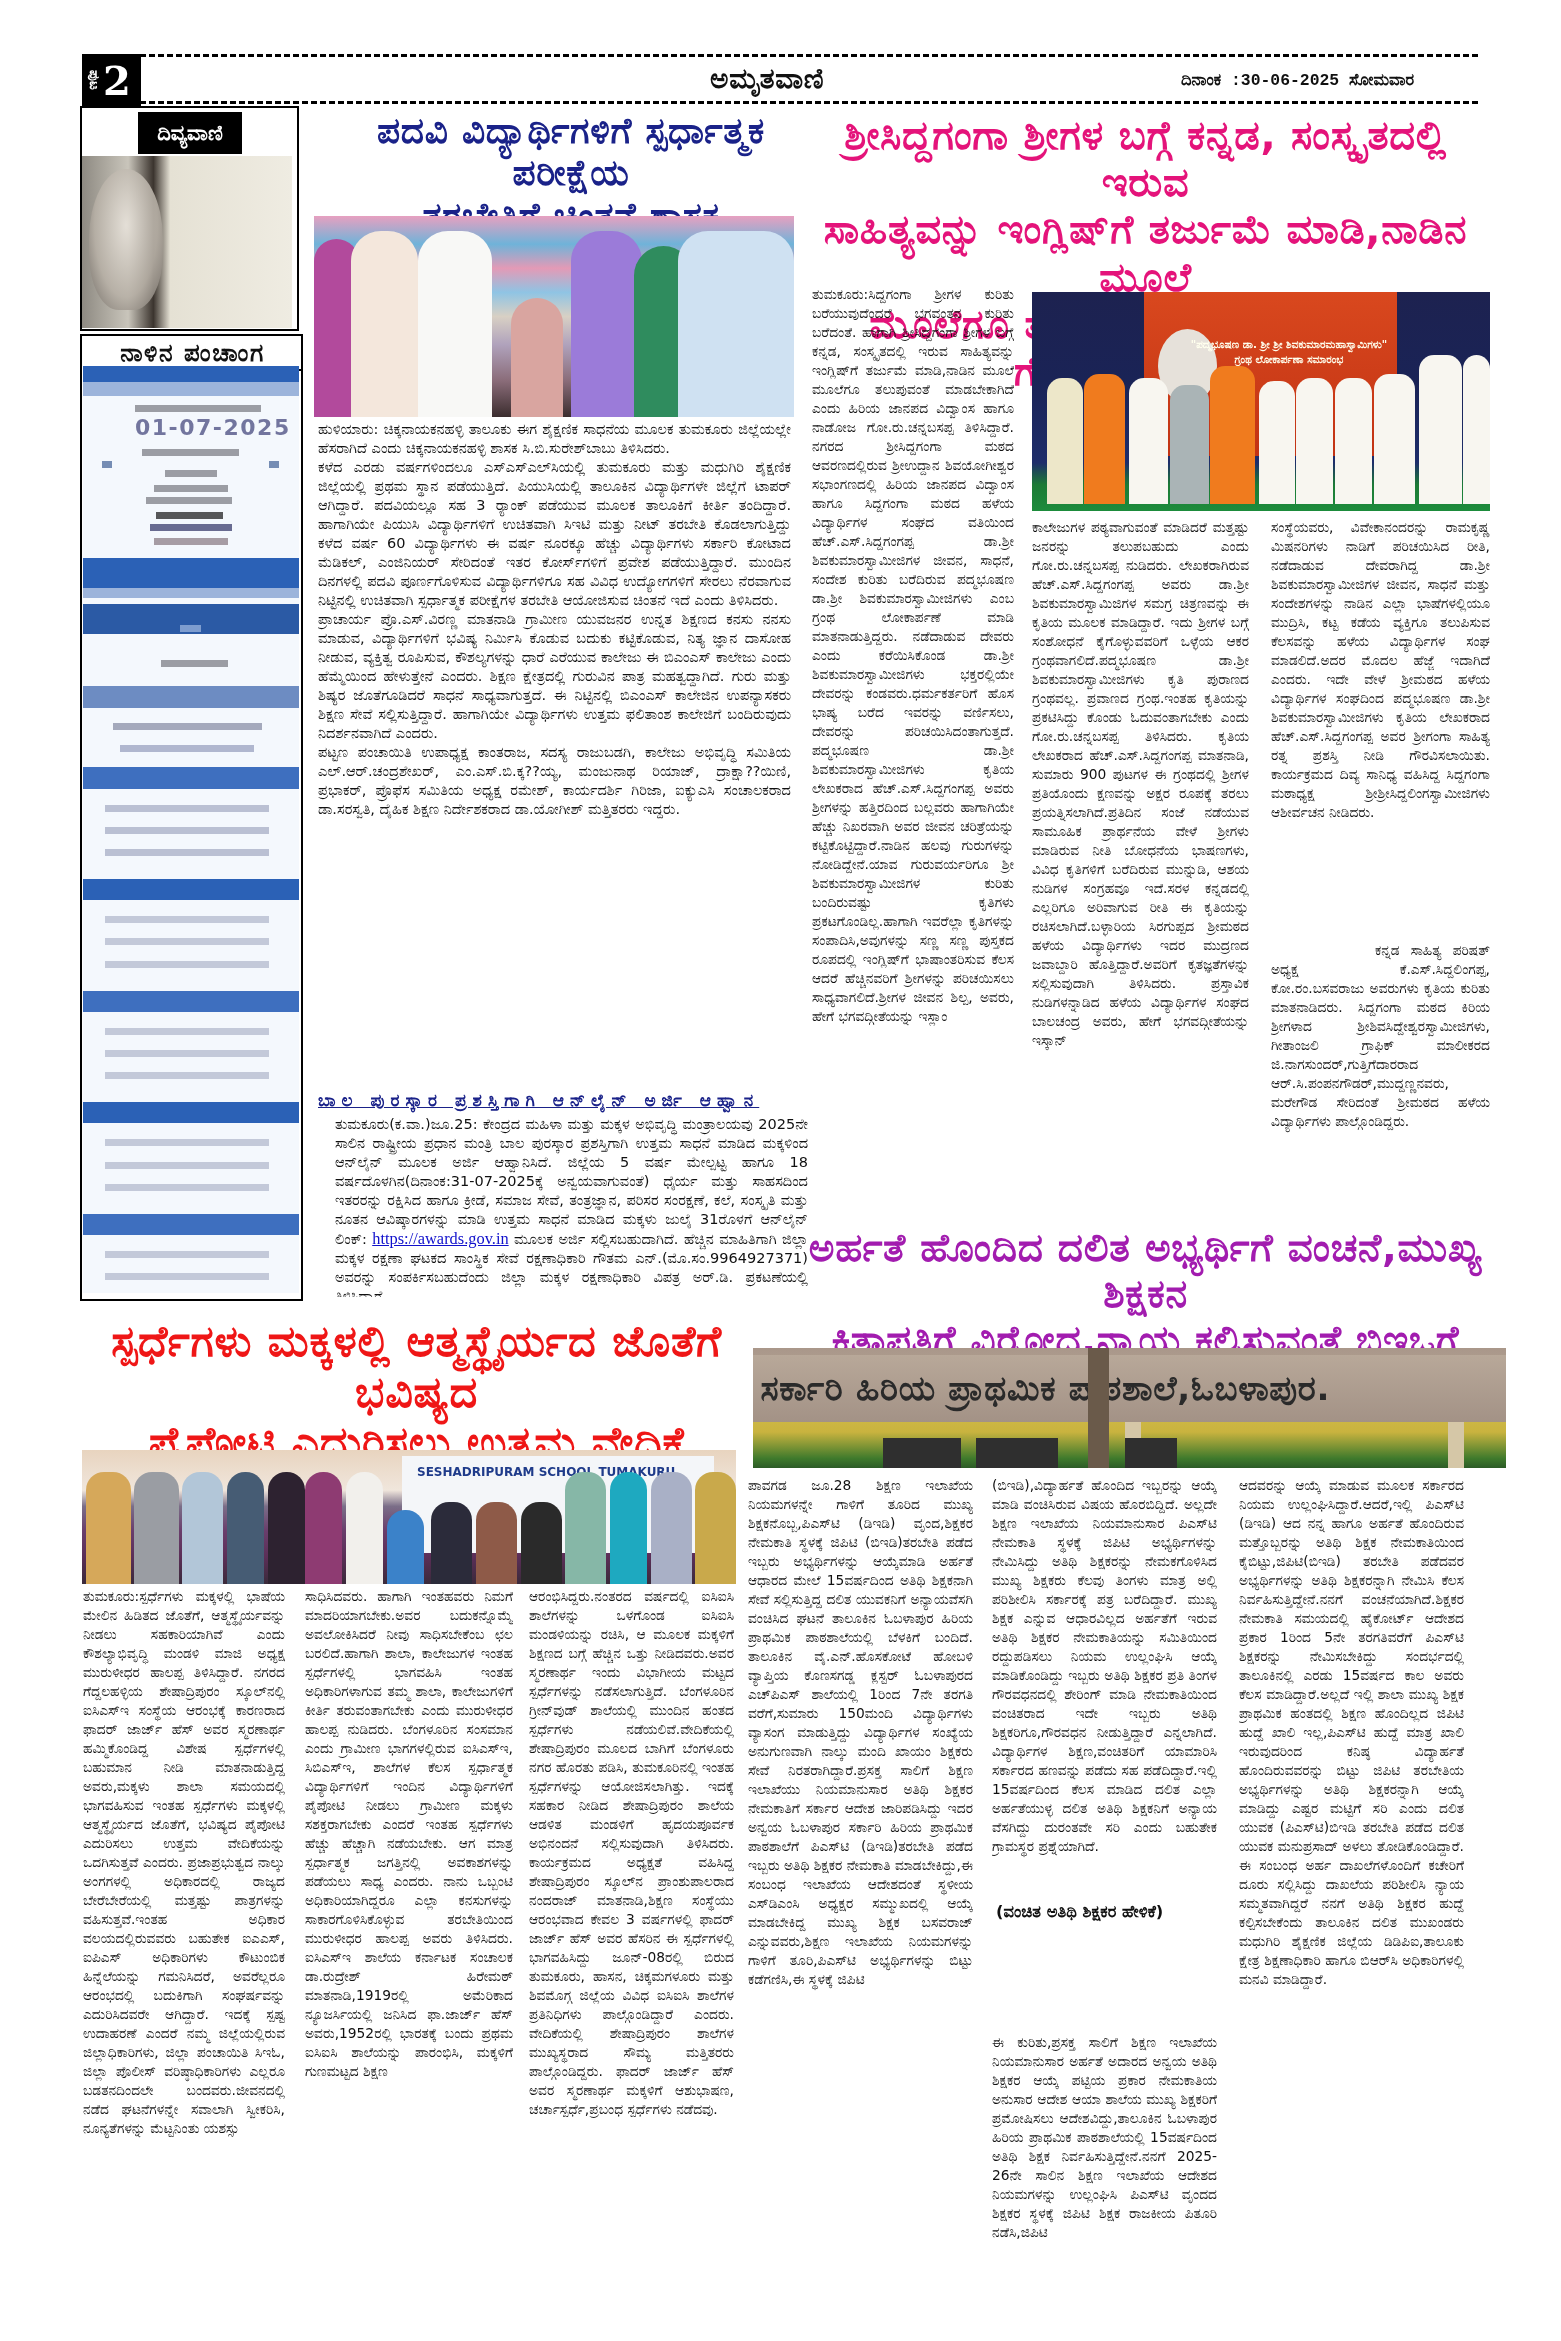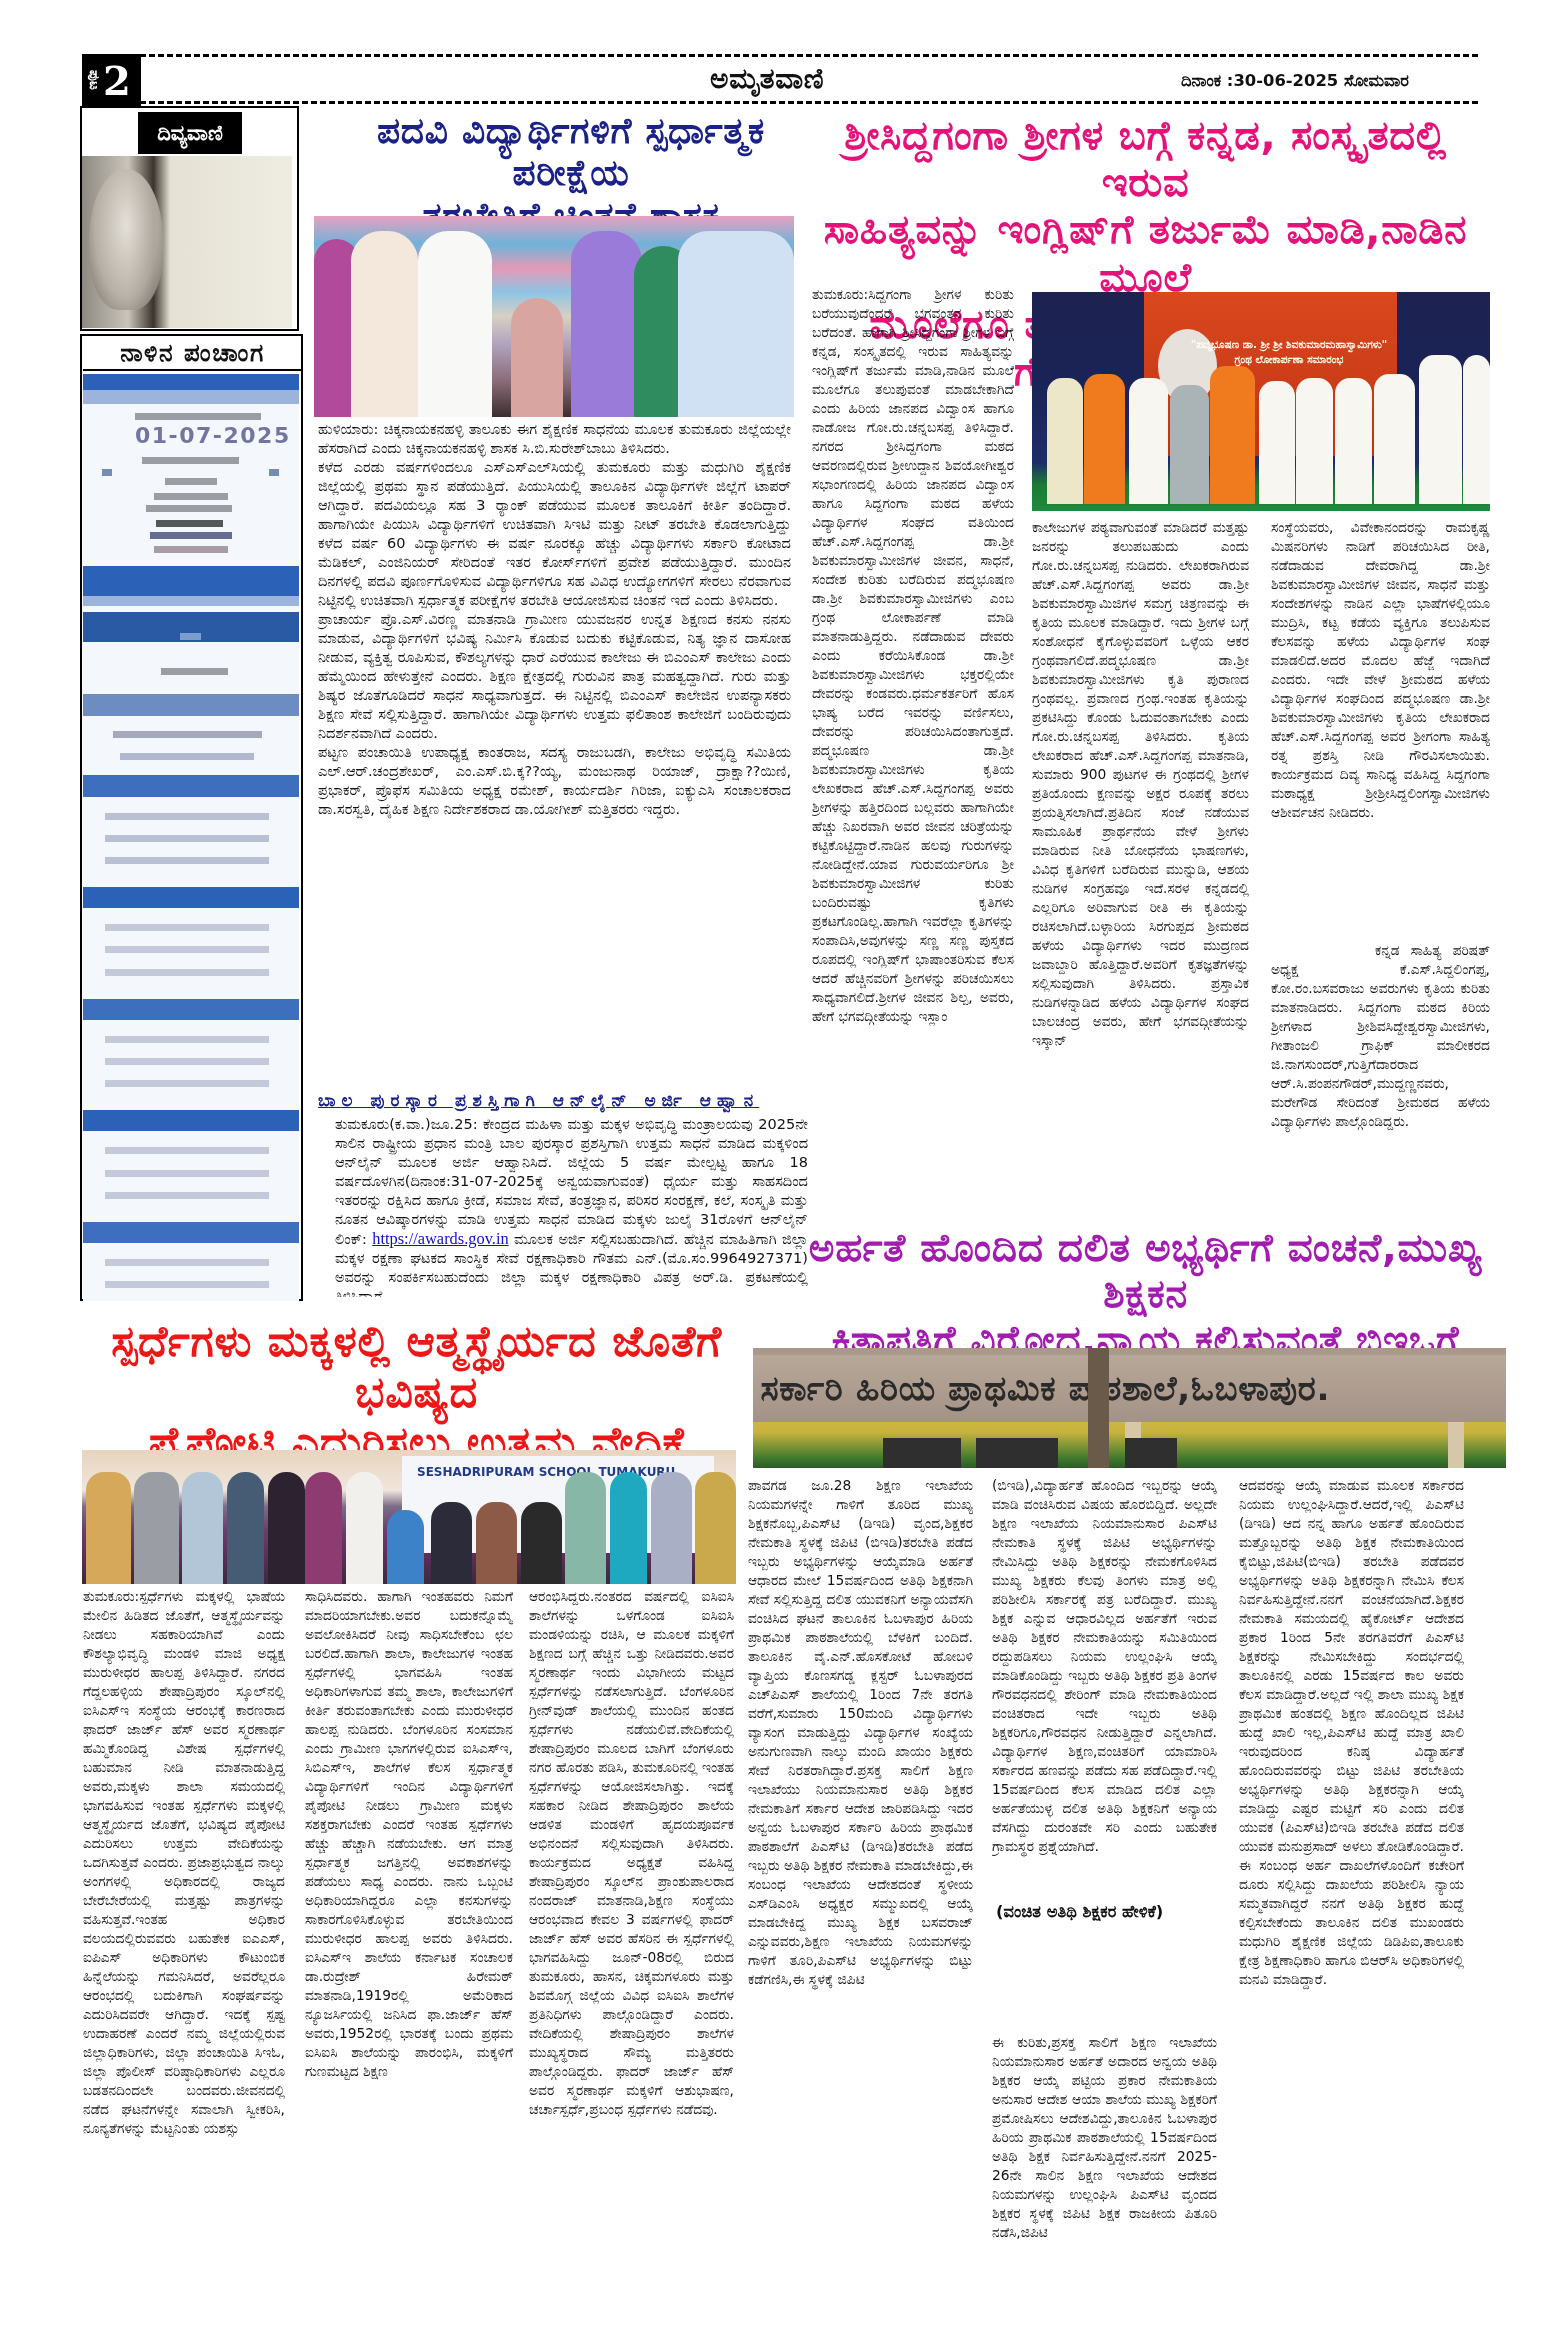--- a/index.html
+++ b/index.html
@@ -7,30 +7,30 @@
   body { position: relative; font-family: "DejaVu Sans", sans-serif; color: #111; }
 
   .abs { position: absolute; }
 
   
   .dash { position: absolute; left: 140px; right: 83px; height: 0; border-top: 3.7px dashed #000; }
   .page-tag { position: absolute; left: 82px; top: 54px; width: 59px; height: 52px; background: #000; color: #fff; display: flex; align-items: center; }
   .page-tag .pt { font-size: 13.4px; font-weight: bold; writing-mode: vertical-rl; width: 16.4px; line-height: 13.4px; margin-left: 3px; }
   .page-tag .num { font-family: "DejaVu Serif", serif; font-weight: bold; font-size: 40px; line-height: 45px; margin-left: 1.5px; }
   .brand { position: absolute; left: 710px; top: 62px; font-size: 28px; font-weight: bold; letter-spacing: 0.7px; }
-  .dateline { position: absolute; left: 1181px; top: 71px; font-size: 16.4px; font-weight: bold; }
+  .dateline { position: absolute; left: 1181px; top: 71px; font-size: 16.4px; font-weight: bold; font-family: Liberation Mono, monospace; }
 
   
   .side-box { position: absolute; border: 2.2px solid #000; background: #fff; }
   .divya-label { position: absolute; left: 138px; top: 112px; width: 104px; height: 42px; background: #000; color: #fff; font-size: 21px; font-weight: bold; display: flex; align-items: center; justify-content: center; }
   .quote-img { position: absolute; left: 82px; top: 156px; width: 210px; height: 172px; background: linear-gradient(90deg, #8e8a82 0%, #c9c5bb 22%, #3b342e 34%, #e5e1d4 42%, #efece2 100%); }
   .quote-img .face { position: absolute; left: 7.4px; top: 13.4px; width: 74px; height: 141px; border-radius: 50% 50% 40% 40%; background: radial-gradient(ellipse at 50% 40%, #e7e2da 0%, #b7b0a6 60%, #6b655f 100%); opacity: .9; }
   .quote-img .text { position: absolute; left: 95px; top: 7.4px; width: 112px; font-size: 15.6px; font-weight: bold; line-height: 27.5px; color: #222; }
   .panch-title { position: absolute; left: 83px; top: 335px; width: 219px; height: 36px; font-size: 24.5px; font-weight: bold; text-align: center; line-height: 36px; border-bottom: 2.2px solid #000; letter-spacing: 1.5px; }
-  .panch-img { position: absolute; left: 83px; top: 374px; width: 216px; height: 927px; background: #f4f8fd; overflow: hidden; }
+  .panch-img { position: absolute; left: 83px; top: 366px; width: 216px; height: 927px; background: #f4f8fd; overflow: hidden; }
   .panch-img .band { position: absolute; left: 0; right: 0; }
   .panch-img .bar { position: absolute; height: 7.4px; background: #7e7f86; opacity: .75; }
   .panch-img .date { position: absolute; left: 52px; top: 49px; color: #3c3f77; font-size: 22px; font-weight: bold; letter-spacing: 1.5px; opacity: .7; filter: blur(0.6px); }
 
   
   .headline { position: absolute; font-weight: bold; text-align: center; line-height: 1.18; letter-spacing: 0.7px; }
   .hl-navy { color: #1a2289; font-size: 36px; }
   .hl-pink { color: #e4137a; font-size: 40px; }
   .hl-cyan { color: #a21caf; font-size: 40px; }
   .hl-red  { color: #ef1616; font-size: 45px; }

